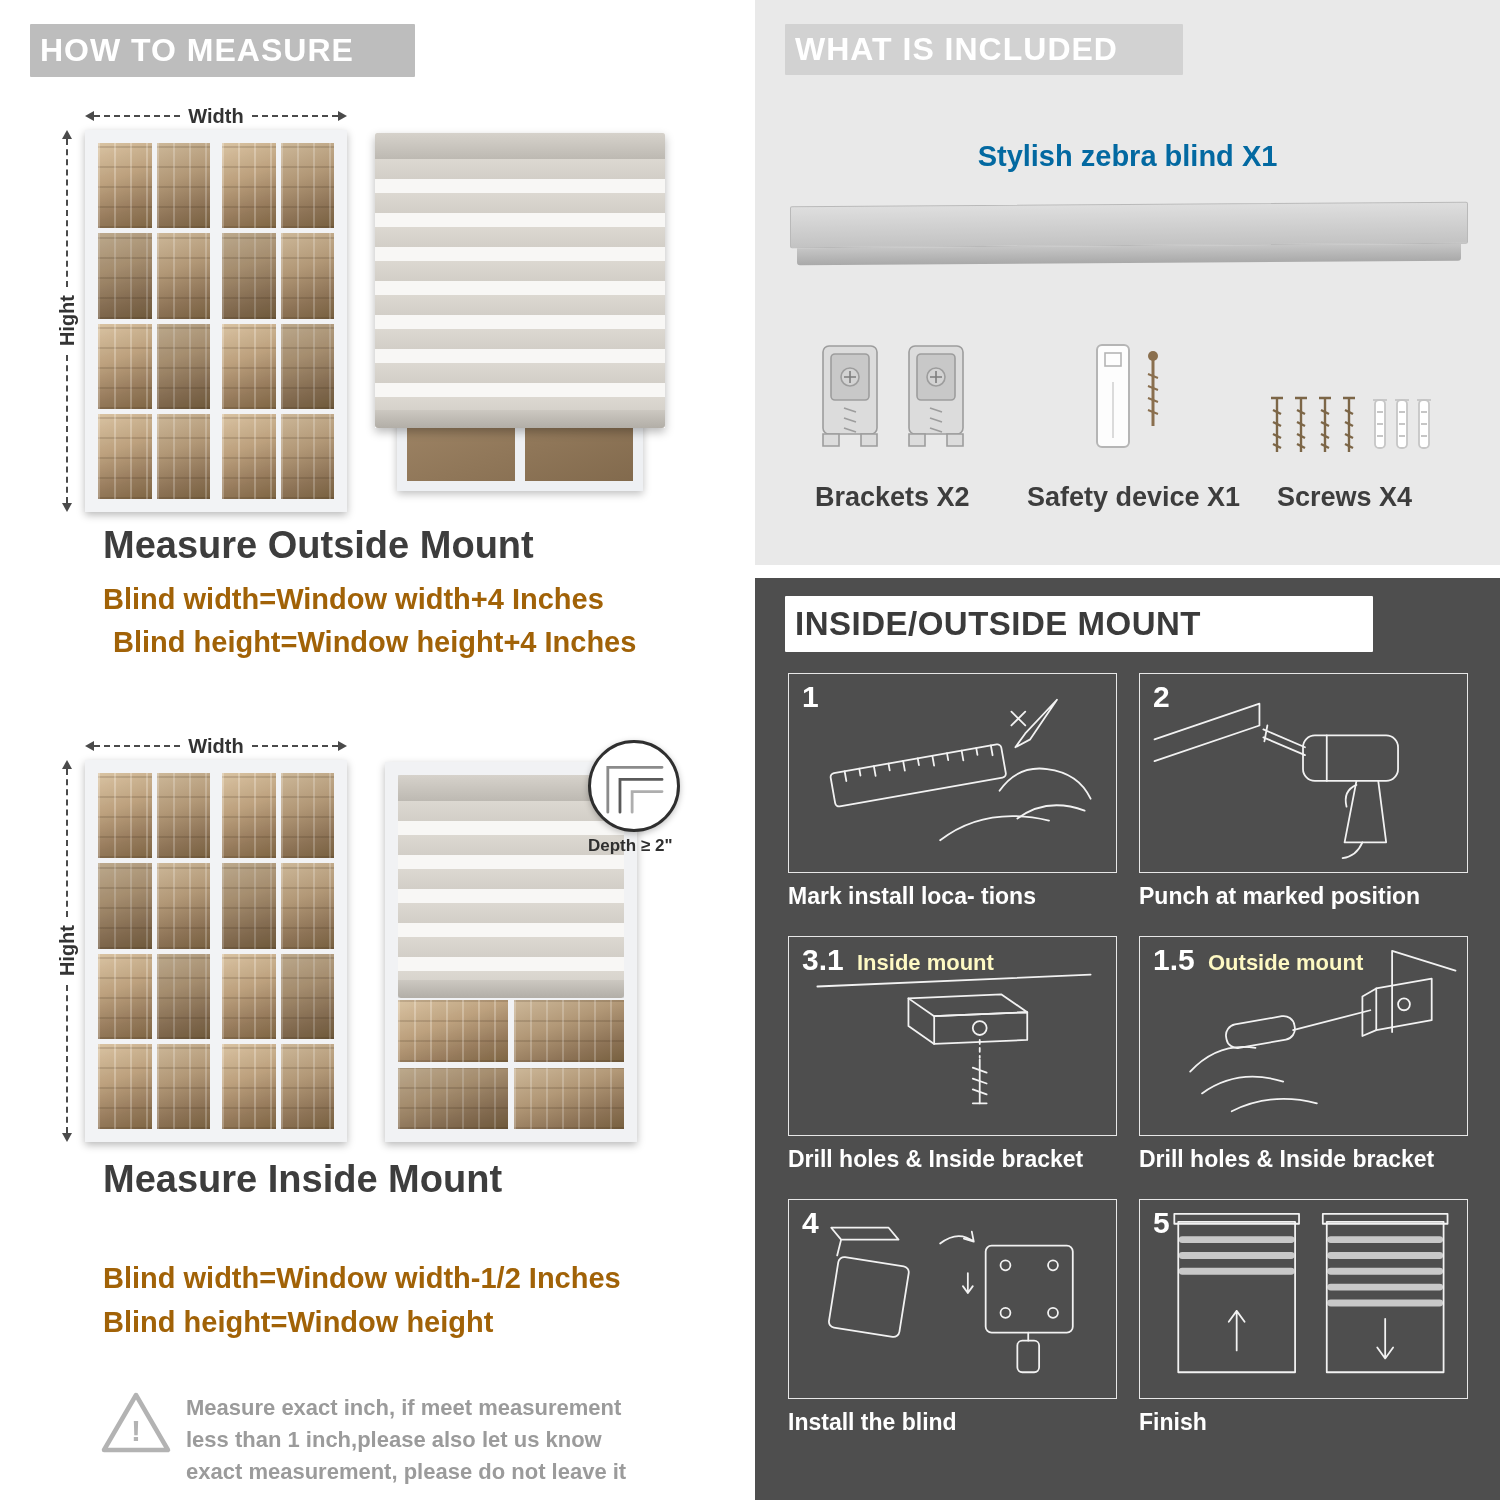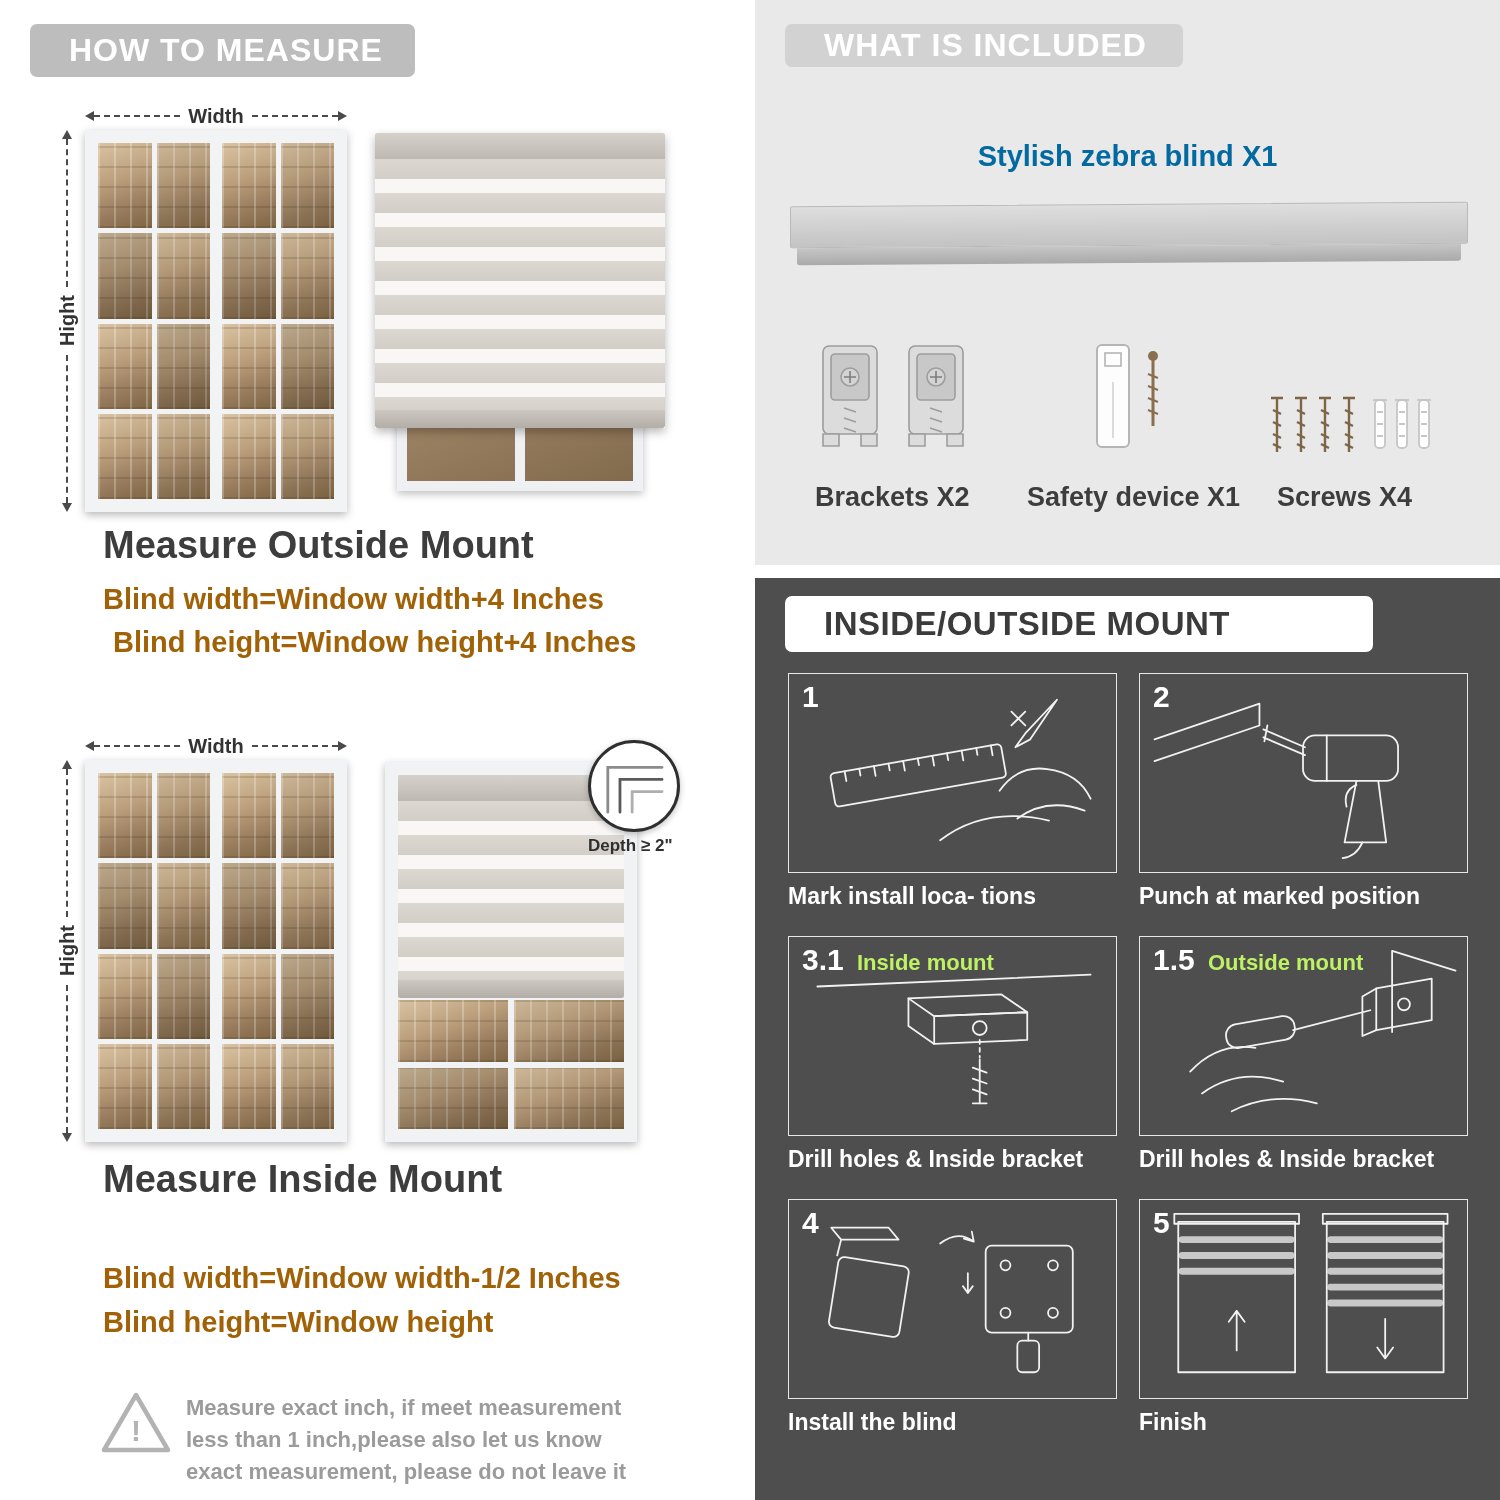--- a/index.html
+++ b/index.html
@@ -1,21 +1,21 @@
 <!DOCTYPE html>
 <html><head>
 <meta charset="utf-8">
 <style>
   * { margin:0; padding:0; box-sizing:border-box; }
   body { font-family:"Liberation Sans", sans-serif; background:#fff; }
   .canvas { position:relative; width:1500px; height:1500px; background:#fff; overflow:hidden; }
 
   
-  .bar { position:absolute; border-radius:7px; font-weight:bold; letter-spacing:1px;
-         display:flex; align-items:center; padding-left:39px; }
+  .bar { position:absolute; border-radius:1px; font-weight:bold; letter-spacing:1px;
+         display:flex; align-items:center; padding-left:10px; }
 
   
   .left-panel { position:absolute; left:0; top:0; width:740px; height:1500px; background:#fff; }
   .htm-header { left:30px; top:24px; width:385px; height:53px; background:#bdbdbd; color:#fff; font-size:32px; }
 
   
   .h-measure { position:absolute; display:flex; align-items:center; height:16px; }
   .h-measure .line { flex:1; border-top:2px dashed #4a4a4a; height:0; }
   .h-measure .lab { padding:0 8px; font-size:20px; font-weight:bold; color:#333; white-space:nowrap; }
   .ah-l { width:0;height:0;border-top:5px solid transparent;border-bottom:5px solid transparent;border-right:9px solid #4a4a4a; }
@@ -59,38 +59,38 @@
   .depth-label { position:absolute; left:588px; top:836px; width:110px; font-size:17px; font-weight:bold; color:#2f2f2f; z-index:3; }
 
   .sec-title { position:absolute; font-size:38px; font-weight:bold; color:#3d3d3d; }
   .formula { position:absolute; font-size:29px; font-weight:bold; color:#a16207; }
 
   .warn-icon { position:absolute; left:98px; top:1388px; }
   .warn-text { position:absolute; left:186px; top:1392px; width:475px; font-size:22px; font-weight:bold; color:#9b9b9b; line-height:1.45; }
 
   
   .included { position:absolute; left:755px; top:0; width:745px; height:565px; background:#e9e9e9; }
-  .wii-header { left:30px; top:24px; width:398px; height:43px; background:#d2d2d2; color:#fff; font-size:32px; }
+  .wii-header { left:30px; top:24px; width:398px; height:51px; background:#d2d2d2; color:#fff; font-size:32px; }
   .blind-name { position:absolute; left:0; top:140px; width:100%; text-align:center; font-size:29px; font-weight:bold; color:#0369a1; }
   .blind-bar { position:absolute; left:35px; top:204px; width:678px; height:62px; transform:skewY(-0.4deg); }
   .blind-bar .top { height:42px; background:linear-gradient(#dedede,#c3c3c3); border:1px solid #b9b9b9; border-radius:2px; }
   .blind-bar .bot { height:17px; margin:0 7px; background:linear-gradient(#c6c6c6,#a9a9a9); border-radius:0 0 3px 3px; }
   .brackets-item { position:absolute; left:60px; top:340px; display:flex; gap:16px; }
   .safety-item { position:absolute; left:330px; top:340px; }
   .screws-item { position:absolute; left:508px; top:388px; }
   .item-label { position:absolute; top:482px; font-size:27px; font-weight:bold; color:#3d3d3d; }
   .lbl-brackets { left:60px; } .lbl-safety { left:272px; } .lbl-screws { left:522px; }
 
   .mount { position:absolute; left:755px; top:578px; width:770px; height:922px; background:#4e4e4e; }
   .iom-header { left:30px; top:18px; width:588px; height:56px; background:#fff; color:#3b3b3b; font-size:33px; letter-spacing:0.5px; }
   .steps { position:absolute; left:33px; top:95px; width:680px; display:grid; grid-template-columns:1fr 1fr; column-gap:22px; row-gap:26px; }
   .panel { position:relative; height:200px; border:1.5px solid rgba(248,248,248,0.9); }
   .panel svg { position:absolute; left:0; top:0; width:100%; height:100%; }
   .num { position:absolute; left:13px; top:6px; font-size:30px; font-weight:bold; color:#fff; z-index:2; }
-  .sub { position:absolute; left:68px; top:13px; font-size:22px; font-weight:bold; color:#bef264; z-index:2; }
+  .sub { position:absolute; left:68px; top:13px; font-size:22px; font-weight:bold; color:#fef9c3; z-index:2; }
   .caption { margin-top:10px; font-size:23px; font-weight:bold; color:#fff; }
   .sketch { stroke:#f2f2f2; fill:none; stroke-width:1.8; stroke-linecap:round; stroke-linejoin:round; }
 </style>
 </head>
 <body>
 
 <div class="canvas">
 
   <div class="left-panel">
     <div class="bar htm-header">HOW TO MEASURE</div>

